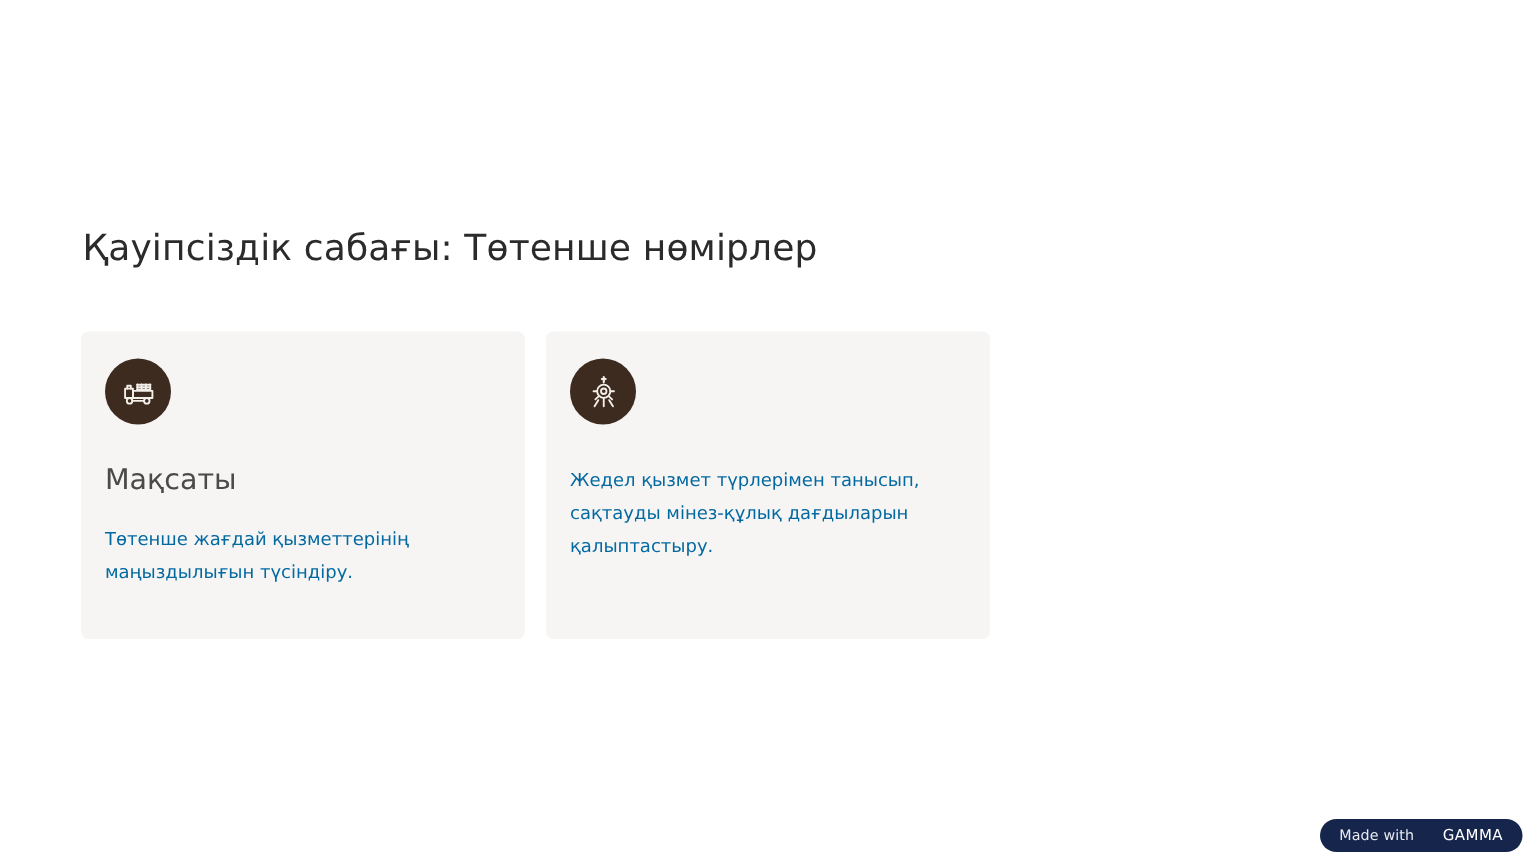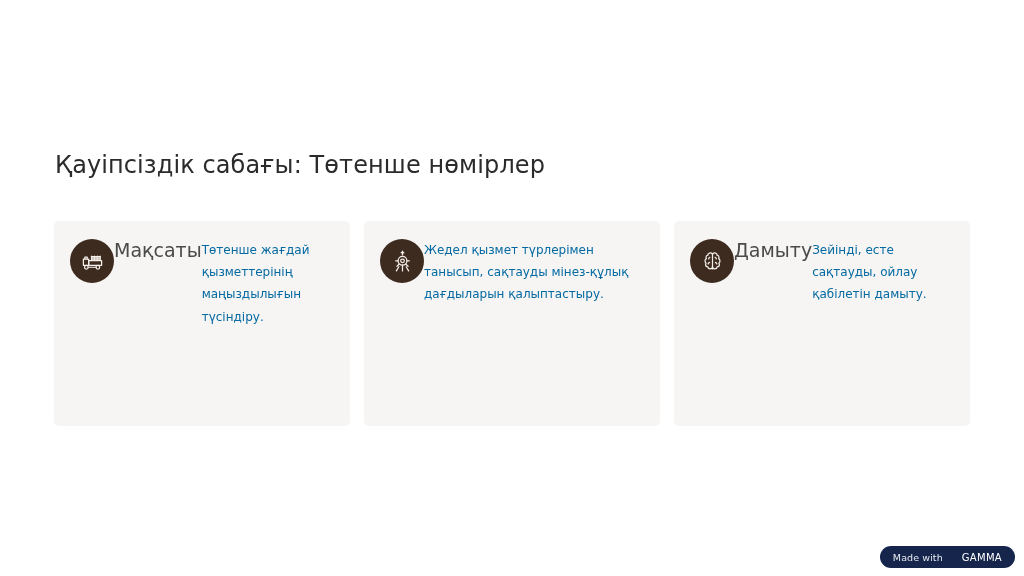--- a/index.html
+++ b/index.html
@@ -46,21 +46,21 @@
     gap: 14px;
   }
 
   .card {
     width: 296px;
     min-height: 205px;
     background: #f6f5f4;
     border-radius: 5px;
     padding: 18px 16px 22px 16px;
     display: flex;
-    flex-direction: row;
+    flex-direction: column;
   }
 
   .icon-circle {
     width: 44px;
     height: 44px;
     border-radius: 50%;
     background: #3e2b20;
     display: flex;
     align-items: center;
     justify-content: center;
@@ -159,35 +159,20 @@
           <path d="M8.2 17.5 5.6 21.8"></path>
           <path d="M15.8 17.5l2.6 4.3"></path>
           <path d="M12 15.9v5.9"></path>
           <path d="M8.4 14.9 6.2 17"></path>
           <path d="M15.6 14.9 17.8 17"></path>
         </svg>
       </div>
       <div class="card-body">Жедел қызмет түрлерімен танысып, сақтауды мінез-құлық дағдыларын қалыптастыру.</div>
     </div>
 
-    <div class="card">
-      <div class="icon-circle">
-        <svg viewBox="0 0 24 24" fill="none" stroke="#f3efe9" stroke-width="1.3" stroke-linecap="round" stroke-linejoin="round">
-          <path d="M12 4.2c-.9-1-2.1-1.3-3.2-.9-1 .4-1.6 1.3-1.6 2.1-1.2.2-2 1.2-2 2.3 0 .5.1.9.4 1.3-.9.5-1.4 1.4-1.4 2.4 0 .9.4 1.7 1.1 2.2-.3.4-.5 1-.5 1.5 0 1.3 1 2.4 2.3 2.5.2 1.2 1.3 2.1 2.6 2.1 1.3 0 2.3-.9 2.3-2.1"></path>
-          <path d="M12 4.2c.9-1 2.1-1.3 3.2-.9 1 .4 1.6 1.3 1.6 2.1 1.2.2 2 1.2 2 2.3 0 .5-.1.9-.4 1.3.9.5 1.4 1.4 1.4 2.4 0 .9-.4 1.7-1.1 2.2.3.4.5 1 .5 1.5 0 1.3-1 2.4-2.3 2.5-.2 1.2-1.3 2.1-2.6 2.1-1.3 0-2.3-.9-2.3-2.1"></path>
-          <path d="M12 4.2v15.5"></path>
-          <path d="M9.3 7.6c-.7.3-1.2.9-1.3 1.6"></path>
-          <path d="M14.7 7.6c.7.3 1.2.9 1.3 1.6"></path>
-          <path d="M9 13c-.8.2-1.4.8-1.6 1.6"></path>
-          <path d="M15 13c.8.2 1.4.8 1.6 1.6"></path>
-        </svg>
-      </div>
-      <div class="card-heading">Дамыту</div>
-      <div class="card-body">Зейінді, есте сақтауды, ойлау қабілетін дамыту.</div>
-    </div>
 
   </div>
 
   <div class="gamma-badge">
     <span class="gamma-made">Made with</span>
     <span class="gamma-word">GAMMA</span>
   </div>
 
 </div>
 

